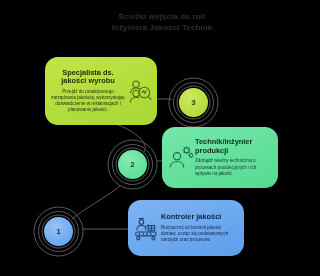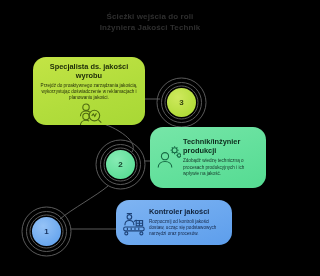--- a/index.html
+++ b/index.html
@@ -3,21 +3,21 @@
 <meta charset="utf-8">
 <style>
   html,body{margin:0;padding:0;}
   body{
     width:300px;height:276px;
     background:#000;
     font-family:"Liberation Sans",sans-serif;
     overflow:hidden;
     position:relative;
   }
-  #stage{position:absolute;left:0;top:0;width:300px;height:276px;}
+  #stage{position:absolute;left:12px;top:0;width:300px;height:276px;}
 
   
   .title-wrap{
     position:absolute;left:0;top:12px;width:300px;
     text-align:center;
     line-height:10.5px;
   }
   .title-l1,.title-l2{
     display:block;
     color:#2f2f2f;
@@ -62,40 +62,40 @@
     line-height:6.1px;
     color:#20342c;
     margin:0;
   }
 
   
   #card-3{
     left:33px;top:57px;width:112px;height:68px;
     background:linear-gradient(160deg,#c3e445 0%,#b2dd3c 55%,#a8d835 100%);
   }
-  #card-3 .card-inner{flex-direction:column;padding:6px 4px 6px 6px;border-radius:14px;}
+  #card-3 .card-inner{flex-direction:row;padding:6px 4px 6px 6px;border-radius:14px;}
   #card-3 .card-text{text-align:center;align-items:center;padding-right:2px;}
   #card-3 .card-title{color:#1d2a08;}
   #card-3 .card-body{color:#28330c;}
   #card-3 .card-icon{width:26px;height:26px;}
 
   
   #card-2{
     left:150px;top:127px;width:116px;height:61px;
     background:linear-gradient(160deg,#77e6a8 0%,#63e09c 55%,#55db92 100%);
   }
   #card-2 .card-inner{padding:5px 6px 5px 5px;}
   #card-2 .card-icon{width:26px;height:26px;}
   #card-2 .card-text{text-align:left;padding-left:2px;}
   #card-2 .card-title{color:#0d2c1d;}
   #card-2 .card-body{color:#16382a;}
 
   
   #card-1{
-    left:116px;top:200px;width:116px;height:45px;
+    left:116px;top:200px;width:116px;height:56px;
     background:linear-gradient(160deg,#7fb4f2 0%,#6ca8ef 55%,#5d9eec 100%);
   }
   #card-1 .card-inner{padding:5px 6px 5px 5px;}
   #card-1 .card-icon{width:26px;height:26px;}
   #card-1 .card-text{text-align:left;padding-left:2px;}
   #card-1 .card-title{color:#10223c;}
   #card-1 .card-body{color:#16294a;}
 
   
   .node{

